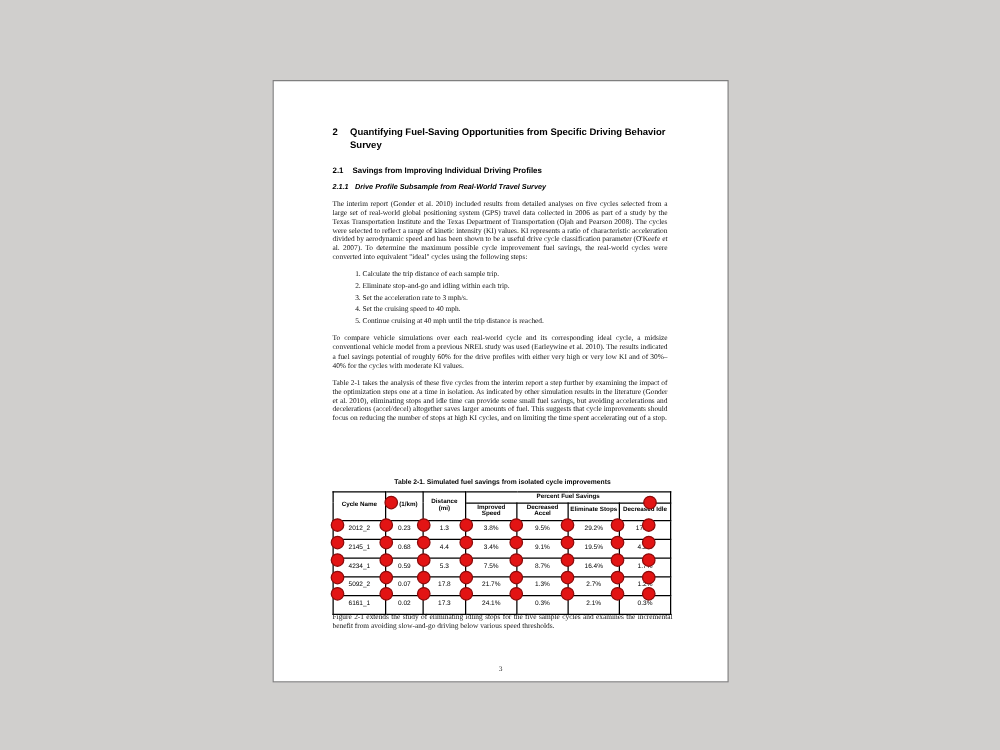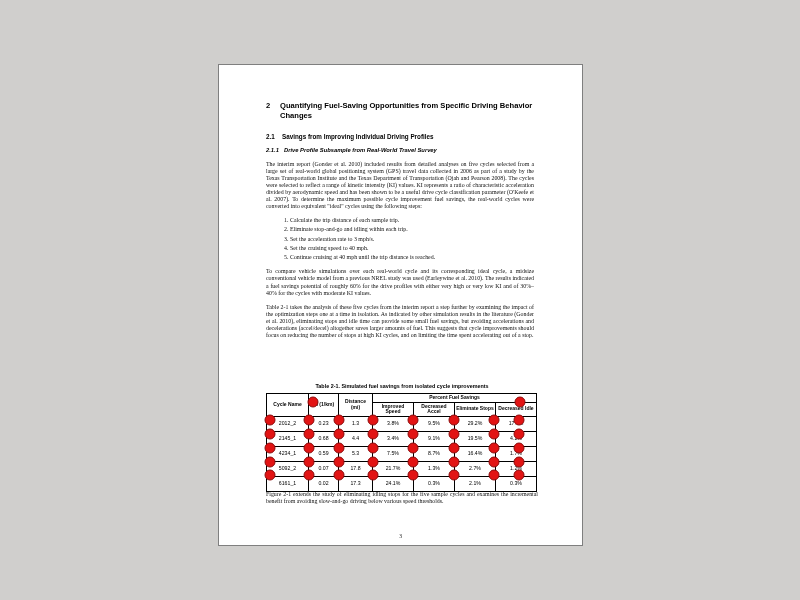--- a/index.html
+++ b/index.html
@@ -99,21 +99,21 @@
 </head>
 <body>
 
 <div class="stage">
 
   <div class="page">
     <div class="content">
 
       <h1>
         <span class="hnum">2</span>
-        <span>Quantifying Fuel-Saving Opportunities from Specific Driving Behavior Changes</span>
+        <span>Quantifying Fuel-Saving Opportunities from Specific Driving Behavior Survey</span>
       </h1>
 
       <h2>
         <span class="hnum">2.1</span>
         <span>Savings from Improving Individual Driving Profiles</span>
       </h2>
 
       <h3>
         <span class="hnum">2.1.1</span>
         <span>Drive Profile Subsample from Real-World Travel Survey</span>

